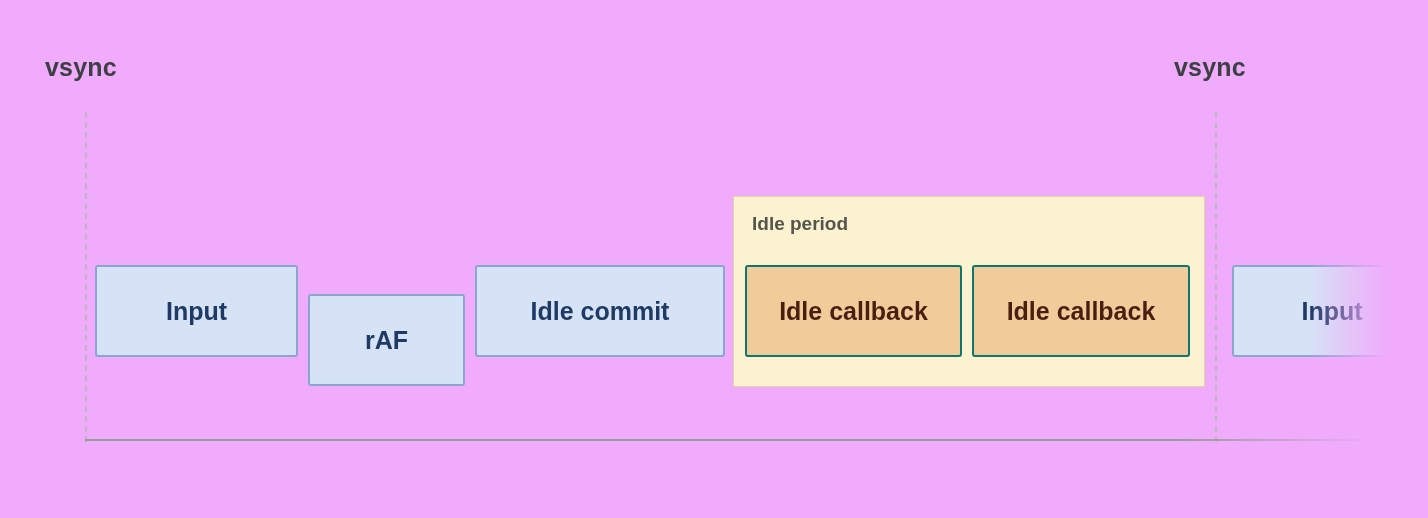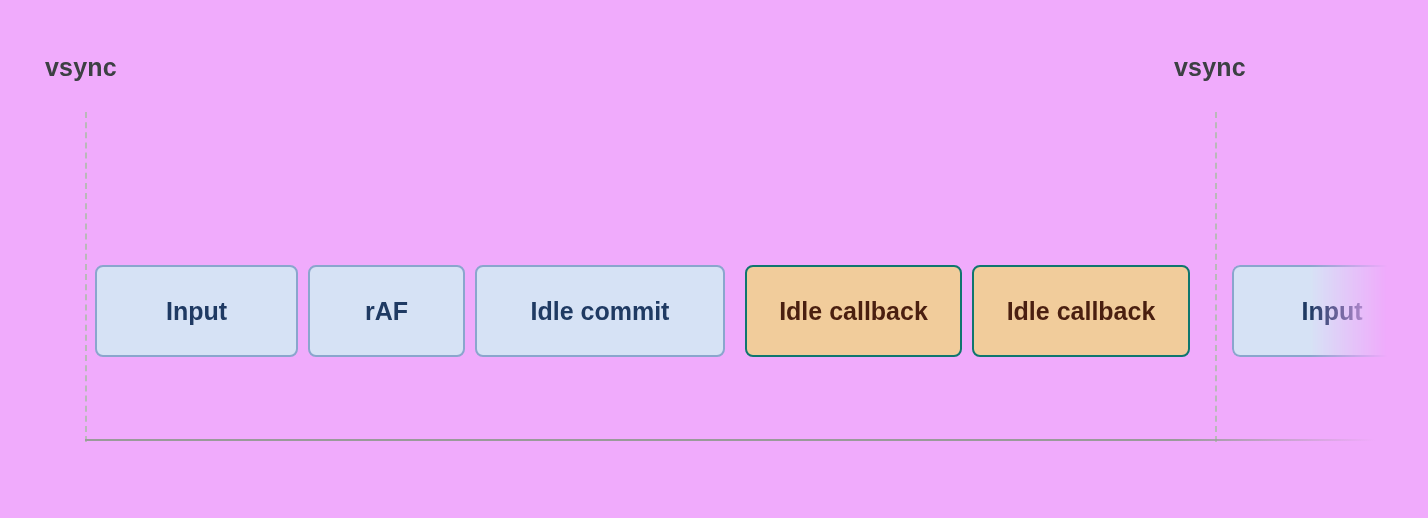--- a/index.html
+++ b/index.html
@@ -74,21 +74,21 @@
     line-height: 1;
     white-space: nowrap;
   }
 
   
   .task-box {
     position: absolute;
     top: 265px;
     height: 92px;
     box-sizing: border-box;
-    border-radius: 8px;
+    border-radius: 3px;
     display: flex;
     align-items: center;
     justify-content: center;
     font-size: 25px;
     font-weight: bold;
     white-space: nowrap;
   }
   .task-box.blue {
     background: #d6e2f5;
     border: 2px solid #8aa6cd;
@@ -111,26 +111,29 @@
 <body>
 
 <div id="stage">
 
   <div id="vsync-left" class="vsync-label">vsync</div>
   <div id="vsync-right" class="vsync-label">vsync</div>
 
   <div id="vsync-line-left" class="vsync-line"></div>
   <div id="vsync-line-right" class="vsync-line"></div>
 
+  <div id="idle-period">
+    <div id="idle-period-label">Idle period</div>
+  </div>
 
   <div class="task-box blue" style="left:95px;  width:203px;">
     <span>Input</span>
   </div>
 
-  <div class="task-box blue" style="left:308px; width:157px;">
+  <div class="task-box blue" style="left:308px; width:157px;margin-top:29px;">
     <span>rAF</span>
   </div>
 
   <div class="task-box blue" style="left:475px; width:250px;">
     <span>Idle commit</span>
   </div>
 
   <div class="task-box orange" style="left:745px; width:217px;">
     <span>Idle callback</span>
   </div>

